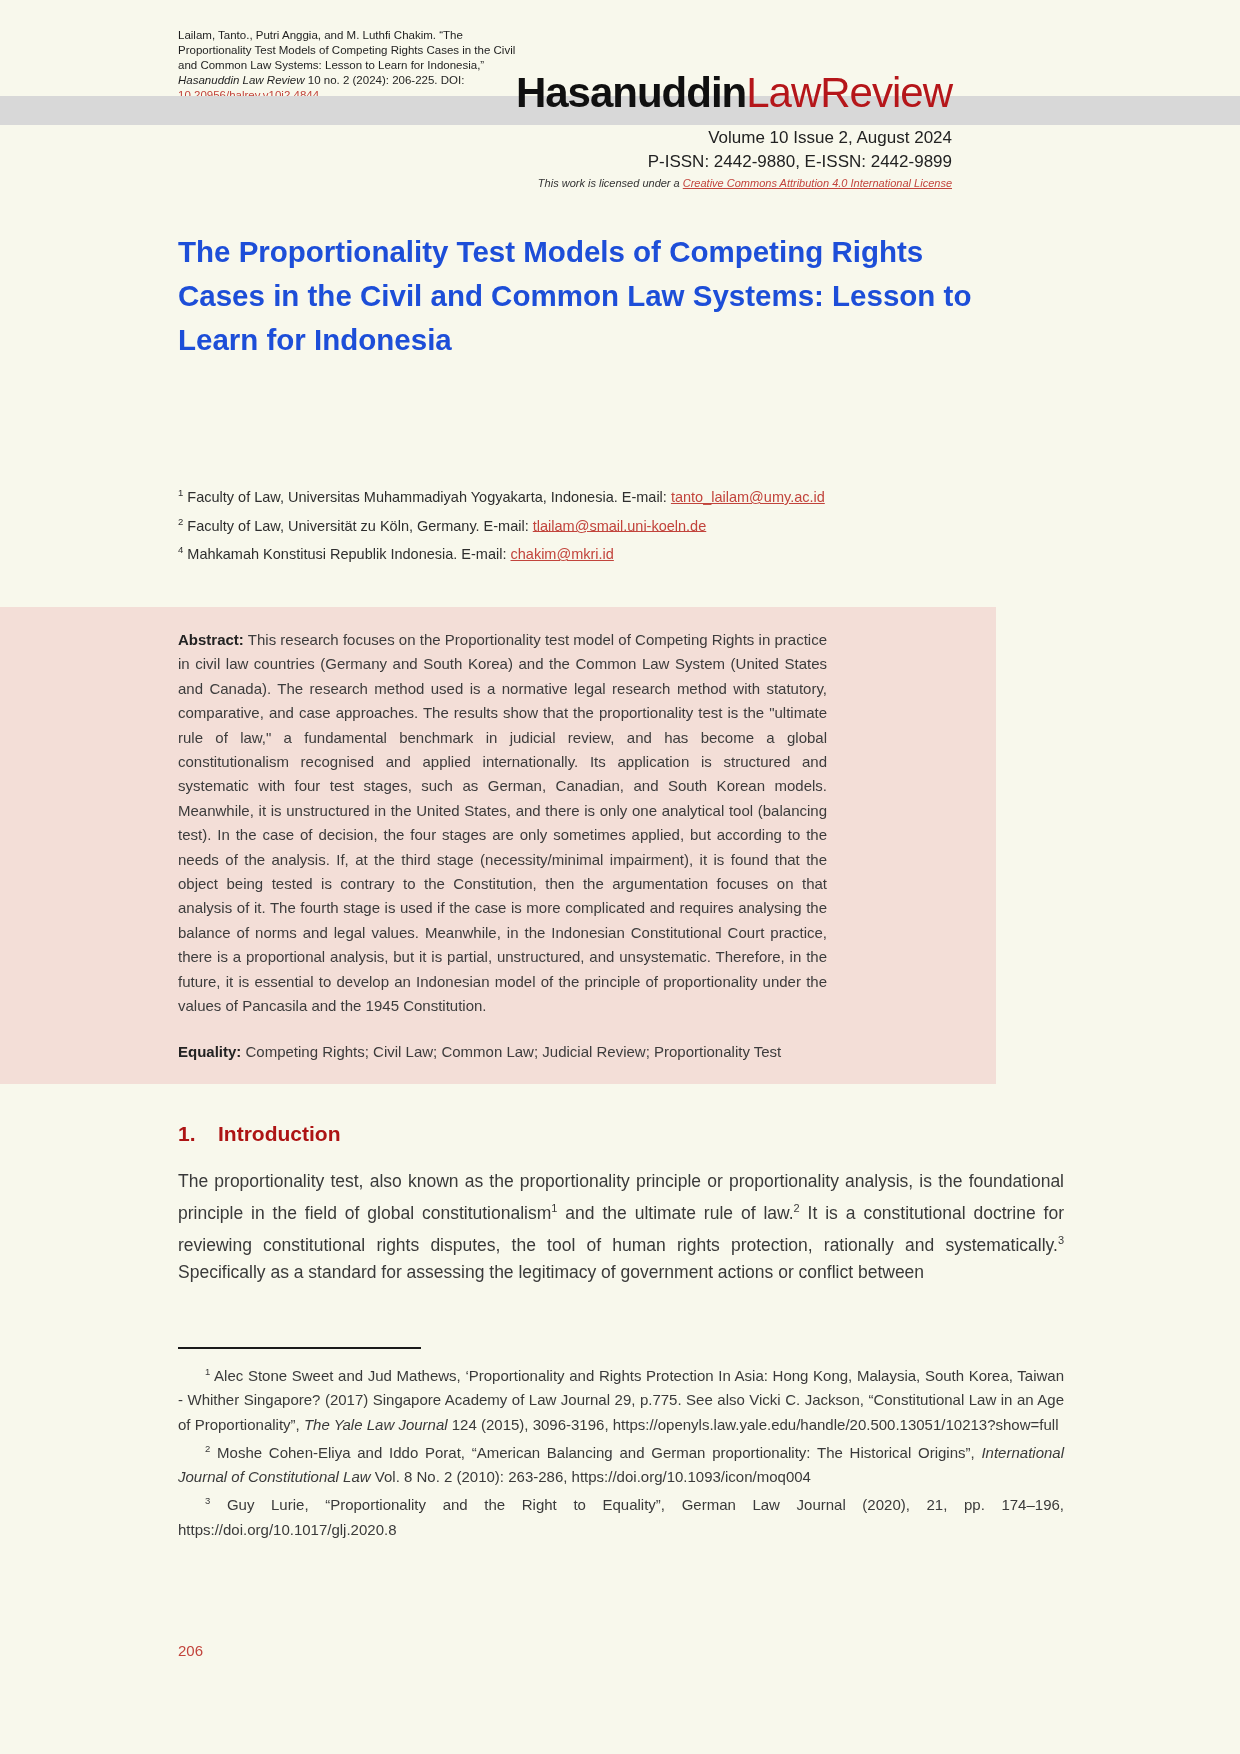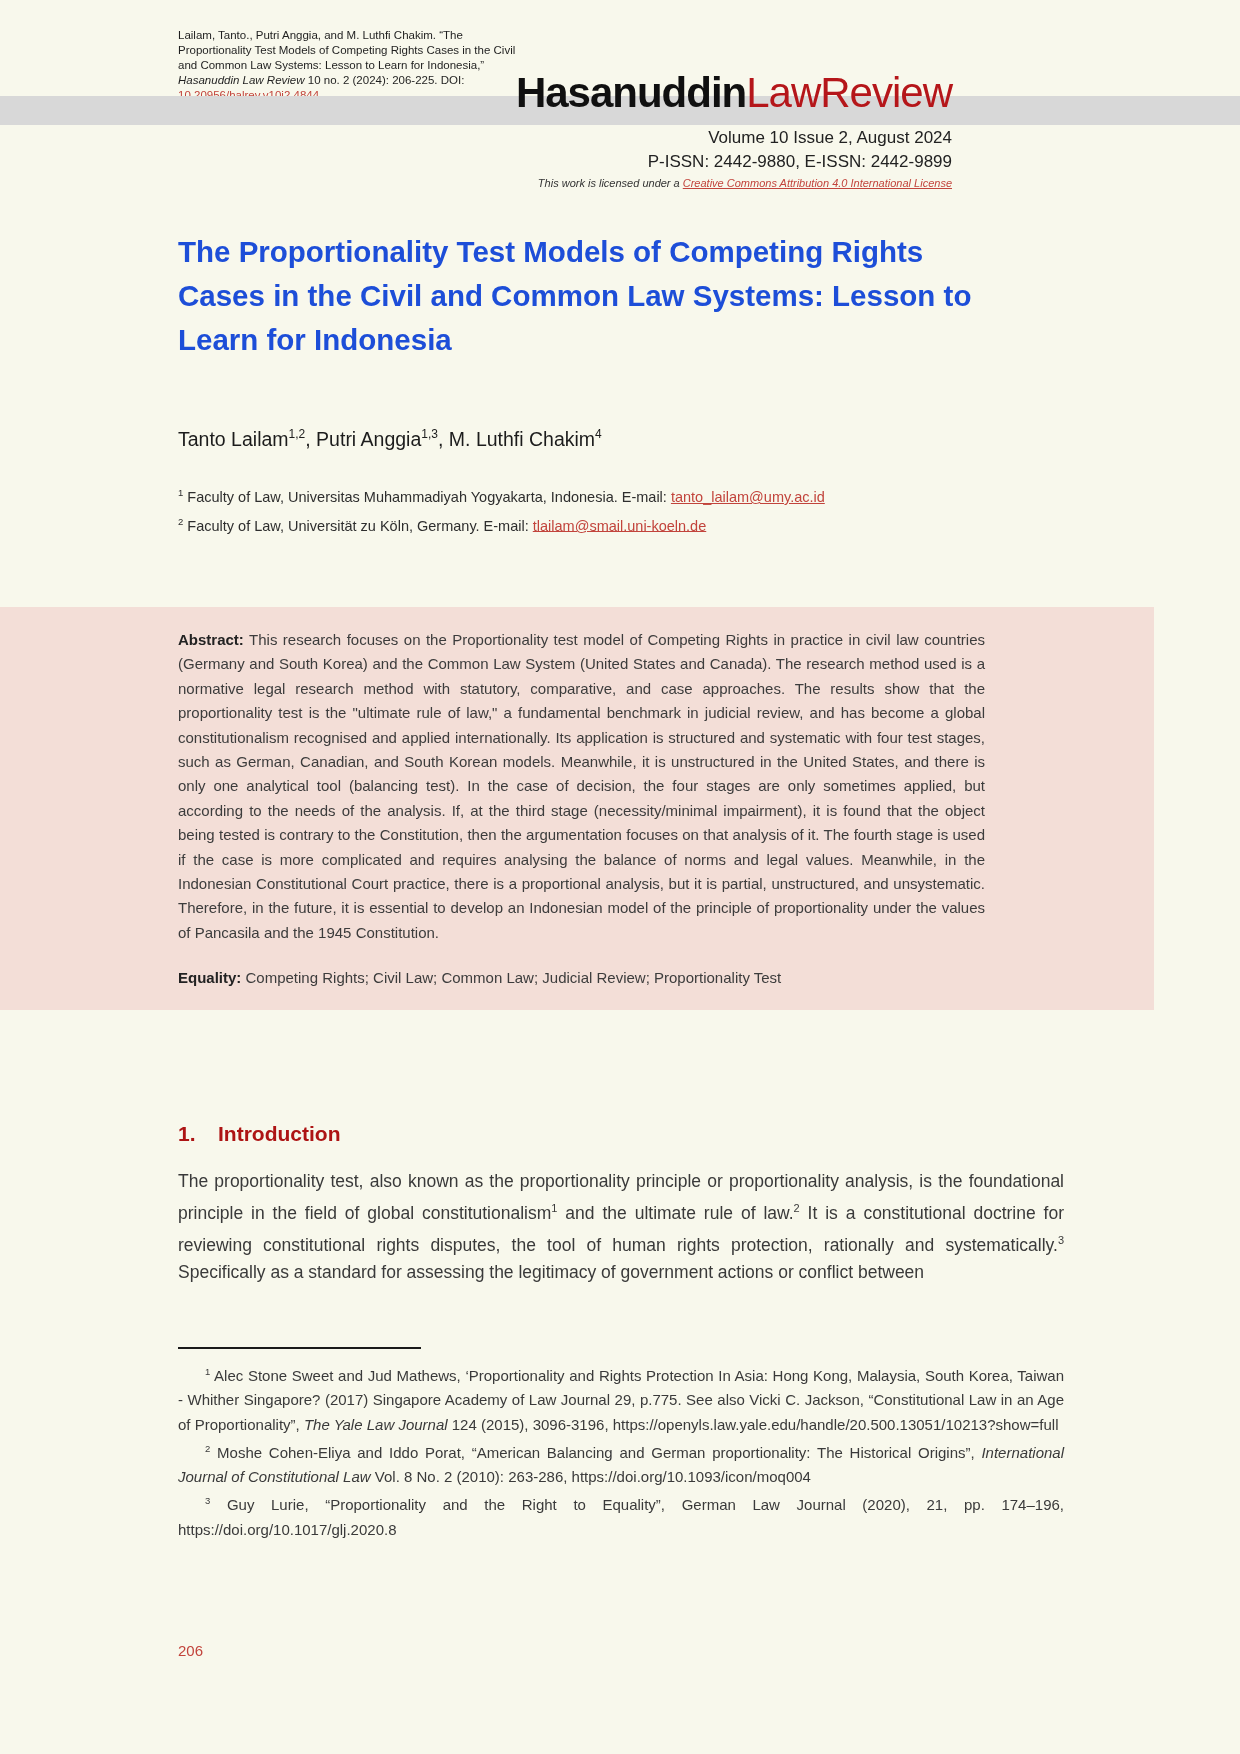--- a/index.html
+++ b/index.html
@@ -45,21 +45,21 @@
   }
   .authors sup { font-size:12px; }
   .affiliations {
     position:absolute; left:178px; top:481px; width:830px;
     font-size:14.5px; line-height:23.8px; color:#2e2e2e;
   }
   .affiliations sup { font-size:9.5px; }
   .email { color:#c2443c; }
   
   .abstract-box {
-    position:absolute; left:0; top:607px; width:1154px;
+    position:absolute; left:0; top:607px; width:996px;
     background:#f3ded7; padding:21px 169px 24px 178px;
   }
   .abstract-text {
     font-size:15px; line-height:24.4px; text-align:justify; color:#3c3c3c;
   }
   .abstract-text b, .keywords b { color:#222; }
   .keywords { margin-top:24px; font-size:15px; color:#3c3c3c; }
   
   .sec-heading {
     position:absolute; left:178px; top:1122px;
@@ -104,27 +104,25 @@
     <span class="black">Hasanuddin</span><span class="red">LawReview</span>
   </div>
   <div class="issue-line">Volume 10 Issue 2, August 2024</div>
   <div class="issn-line">P-ISSN: 2442-9880, E-ISSN: 2442-9899</div>
   <div class="license-line">
     <span>This work is licensed under a </span><a class="lic" href="#" style="color:#c2443c">Creative Commons Attribution 4.0 International License</a>
   </div>
 
   <h1 class="title">The Proportionality Test Models of Competing Rights Cases in the Civil and Common Law Systems: Lesson to Learn for Indonesia</h1>
 
-  <div class="authors">
-    <span>Tanto Lailam</span><sup>1,2</sup><span>, </span><span>Putri Anggia</span><sup>1,3</sup><span>, </span><span>M. Luthfi Chakim</span><sup>4</sup>
-  </div>
 
   <div class="affiliations">
     <div><sup>1</sup> <span>Faculty of Law, Universitas Muhammadiyah Yogyakarta, Indonesia. E-mail: </span><a class="email" href="#">tanto_lailam@umy.ac.id</a></div>
     <div><sup>2</sup> <span>Faculty of Law, Universität zu Köln, Germany. E-mail: </span><a class="email" href="#">tlailam@smail.uni-koeln.de</a></div>
+    <div><sup>4</sup> <span>Mahkamah Konstitusi Republik Indonesia. E-mail: </span><a class="email" href="#">chakim@mkri.id</a></div>
   </div>
 
   <div class="abstract-box">
     <div class="abstract-text">
       <b>Abstract:</b><span> This research focuses on the Proportionality test model of Competing Rights in practice in civil law countries (Germany and South Korea) and the Common Law System (United States and Canada). The research method used is a normative legal research method with statutory, comparative, and case approaches. The results show that the proportionality test is the "ultimate rule of law," a fundamental benchmark in judicial review, and has become a global constitutionalism recognised and applied internationally. Its application is structured and systematic with four test stages, such as German, Canadian, and South Korean models. Meanwhile, it is unstructured in the United States, and there is only one analytical tool (balancing test). In the case of decision, the four stages are only sometimes applied, but according to the needs of the analysis. If, at the third stage (necessity/minimal impairment), it is found that the object being tested is contrary to the Constitution, then the argumentation focuses on that analysis of it. The fourth stage is used if the case is more complicated and requires analysing the balance of norms and legal values. Meanwhile, in the Indonesian Constitutional Court practice, there is a proportional analysis, but it is partial, unstructured, and unsystematic. Therefore, in the future, it is essential to develop an Indonesian model of the principle of proportionality under the values of Pancasila and the 1945 Constitution.</span>
     </div>
     <div class="keywords">
       <b>Equality:</b><span> Competing Rights; Civil Law; Common Law; Judicial Review; Proportionality Test</span>
     </div>
   </div>

